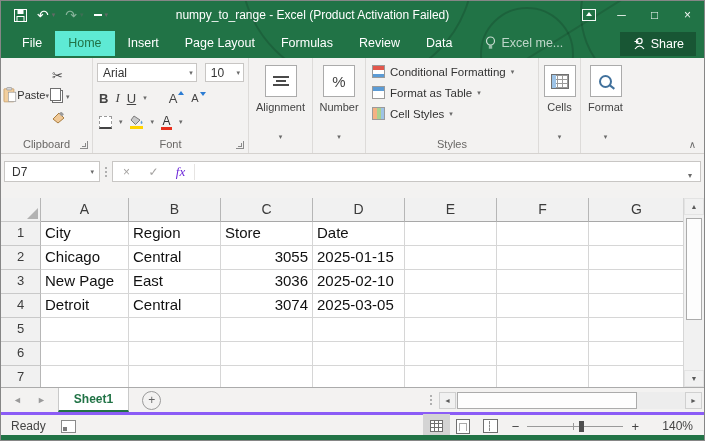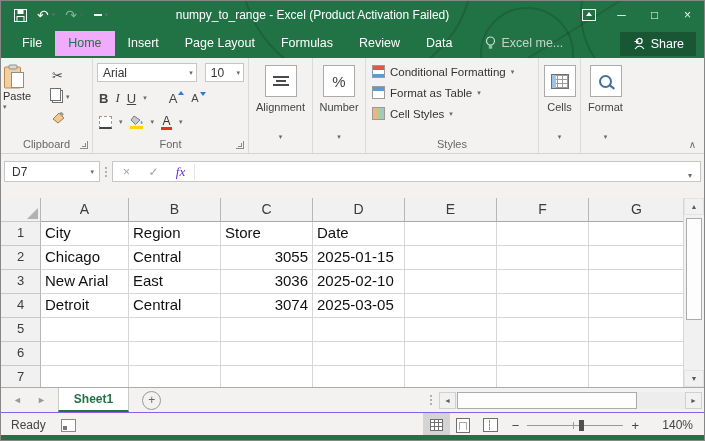--- a/index.html
+++ b/index.html
@@ -21,37 +21,37 @@
   .qat-bar{display:flex;flex-direction:column;align-items:center;gap:2px;}
   .qat-bar i{display:block;width:8px;height:2px;background:#fff;}
   .title{position:absolute;left:120px;right:200px;text-align:center;font-size:12px;color:#fff;white-space:nowrap;}
   .winctl{margin-left:auto;display:flex;height:100%;}
   .wbtn{width:33px;display:flex;align-items:center;justify-content:center;font-size:12px;color:rgba(255,255,255,.95);}
   .rdo-box{width:12px;height:10px;border:1px solid rgba(255,255,255,.95);position:relative;}
   .rdo-box::after{content:"";position:absolute;left:3px;top:2px;width:0;height:0;
     border-left:3px solid transparent;border-right:3px solid transparent;border-bottom:4px solid #fff;}
   .tabrow{position:relative;z-index:2;display:flex;align-items:center;height:29px;padding-left:8px;color:#fff;}
   .tab{padding:6px 13px 7px;font-size:12.5px;line-height:1;white-space:nowrap;}
-  .tab.active{background:#f0abfc;color:#217346;}
+  .tab.active{background:#5eead4;color:#217346;}
   .tellme{display:flex;align-items:center;gap:5px;color:rgba(255,255,255,.7);font-size:12.5px;padding:6px 8px 7px;margin-left:12px;}
   .share{margin-left:auto;margin-right:8px;align-self:center;display:flex;align-items:center;gap:6px;
     background:rgba(0,0,0,.25);padding:5px 12px;font-size:12.5px;color:#fff;}
   
   .ribbon{position:absolute;top:57px;left:0;right:0;height:96px;background:#f3f2f1;
     border-bottom:1px solid #d5d2cf;display:flex;box-sizing:border-box;}
   .group{position:relative;display:flex;flex-direction:column;border-right:1px solid #dddbd9;padding:2px 2px 0;box-sizing:border-box;}
   .glabel{margin-top:auto;height:16px;font-size:11px;color:#696765;text-align:center;line-height:15px;position:relative;}
   .launcher{position:absolute;right:2px;bottom:4px;width:7px;height:7px;
     border-right:1px solid #8a8a8a;border-bottom:1px solid #8a8a8a;}
   .launcher::before{content:"";position:absolute;right:1px;bottom:1px;width:3px;height:3px;
     border-right:1px solid #8a8a8a;border-bottom:1px solid #8a8a8a;}
   .dd{font-size:7px;color:#6a6a6a;}
   .g-clip{width:92px;}
   .cliprow{display:flex;}
-  .bigbtn{width:46px;display:flex;flex-direction:column;padding-top:4px;font-size:11px;color:#333;}
+  .bigbtn{width:46px;display:flex;flex-direction:row;align-items:center;padding-top:4px;font-size:11px;color:#333;}
   .bigbtn .dd{margin-top:1px;}
   .smallcol{display:flex;flex-direction:column;gap:4px;padding-top:7px;}
   .sbtn{height:17px;display:flex;align-items:center;padding:0 3px;font-size:13px;color:#4a4a4a;gap:3px;}
   .cpy{width:9px;height:11px;border:1px solid #6f6f6f;background:#fff;position:relative;}
   .cpy::before{content:"";position:absolute;left:-3px;top:-3px;width:9px;height:11px;border:1px solid #6f6f6f;background:#fff;}
   .g-font{width:156px;}
   .frow1{display:flex;gap:8px;margin:3px 2px 2px;}
   .fsel{display:flex;align-items:center;border:1px solid #c8c6c4;background:#fff;height:19px;
     font-size:12px;color:#333;padding:0 3px 0 5px;box-sizing:border-box;}
   .fsel .dd{margin-left:auto;padding-left:4px;}
@@ -134,21 +134,21 @@
     font-size:12px;box-sizing:border-box;}
   .addsheet{align-self:center;margin-left:13px;width:17px;height:17px;border:1px solid #9a9a9a;border-radius:50%;
     display:flex;align-items:center;justify-content:center;color:#666;font-size:12px;line-height:1;}
   .sdots{align-self:center;margin-left:auto;margin-right:7px;display:flex;flex-direction:column;gap:2px;}
   .hscroll{align-self:center;width:263px;height:17px;position:relative;margin-right:2px;background:#ededed;}
   .harr{position:absolute;top:0;width:17px;height:17px;background:#f1f1f1;border:1px solid #d0d0d0;
     box-sizing:border-box;display:flex;align-items:center;justify-content:center;font-size:7px;color:#5a5a5a;}
   .hl{left:0;}.hr{right:0;}
   .hthumb{position:absolute;left:18px;top:0;width:180px;height:17px;background:#fdfdfd;border:1px solid #ababab;box-sizing:border-box;}
   
-  .statusbar{position:absolute;left:0;right:0;top:411px;height:25px;background:#f3f2f1;border-top:1px solid #8b5cf6;
+  .statusbar{position:absolute;left:0;right:0;top:411px;height:25px;background:#f3f2f1;border-top:3px solid #8b5cf6;
     display:flex;align-items:center;font-size:12px;color:#444;box-sizing:border-box;}
   .ready{padding-left:10px;}
   .macro{margin-left:15px;width:13px;height:11px;border:1px solid #8a8a8a;background:#fff;position:relative;}
   .macro::after{content:"";position:absolute;left:1px;bottom:1px;width:4px;height:4px;background:#7b7b7b;}
   .sright{margin-left:auto;display:flex;align-items:center;}
   .vbtn{width:27px;height:24px;display:flex;align-items:center;justify-content:center;}
   .pressed{background:#d4d4d4;}
   .ic-normal{width:13px;height:12px;border:1px solid #6f6f6f;box-sizing:border-box;background:
     linear-gradient(#6f6f6f 1px,transparent 1px) 0 2px/100% 4px,
     linear-gradient(90deg,#6f6f6f 1px,transparent 1px) 3px 0/4px 100%,#fff;}
@@ -427,21 +427,21 @@
           <div class="cell" style="width: 88px;">Chicago</div>
           <div class="cell" style="width: 92px;">Central</div>
           <div class="cell num" style="width: 92px;">3055</div>
           <div class="cell" style="width: 92px;">2025-01-15</div>
           <div class="cell" style="width: 92px;"></div>
           <div class="cell" style="width: 92px;"></div>
           <div class="cell" style="width: 96px;"></div>
         </div>
         <div class="grow">
           <div class="cell rhead" style="width: 40px;">3</div>
-          <div class="cell" style="width: 88px;">New Arial</div>
+          <div class="cell" style="width: 88px;">New Page</div>
           <div class="cell" style="width: 92px;">East</div>
           <div class="cell num" style="width: 92px;">3036</div>
           <div class="cell" style="width: 92px;">2025-02-10</div>
           <div class="cell" style="width: 92px;"></div>
           <div class="cell" style="width: 92px;"></div>
           <div class="cell" style="width: 96px;"></div>
         </div>
         <div class="grow">
           <div class="cell rhead" style="width: 40px;">4</div>
           <div class="cell" style="width: 88px;">Detroit</div>

